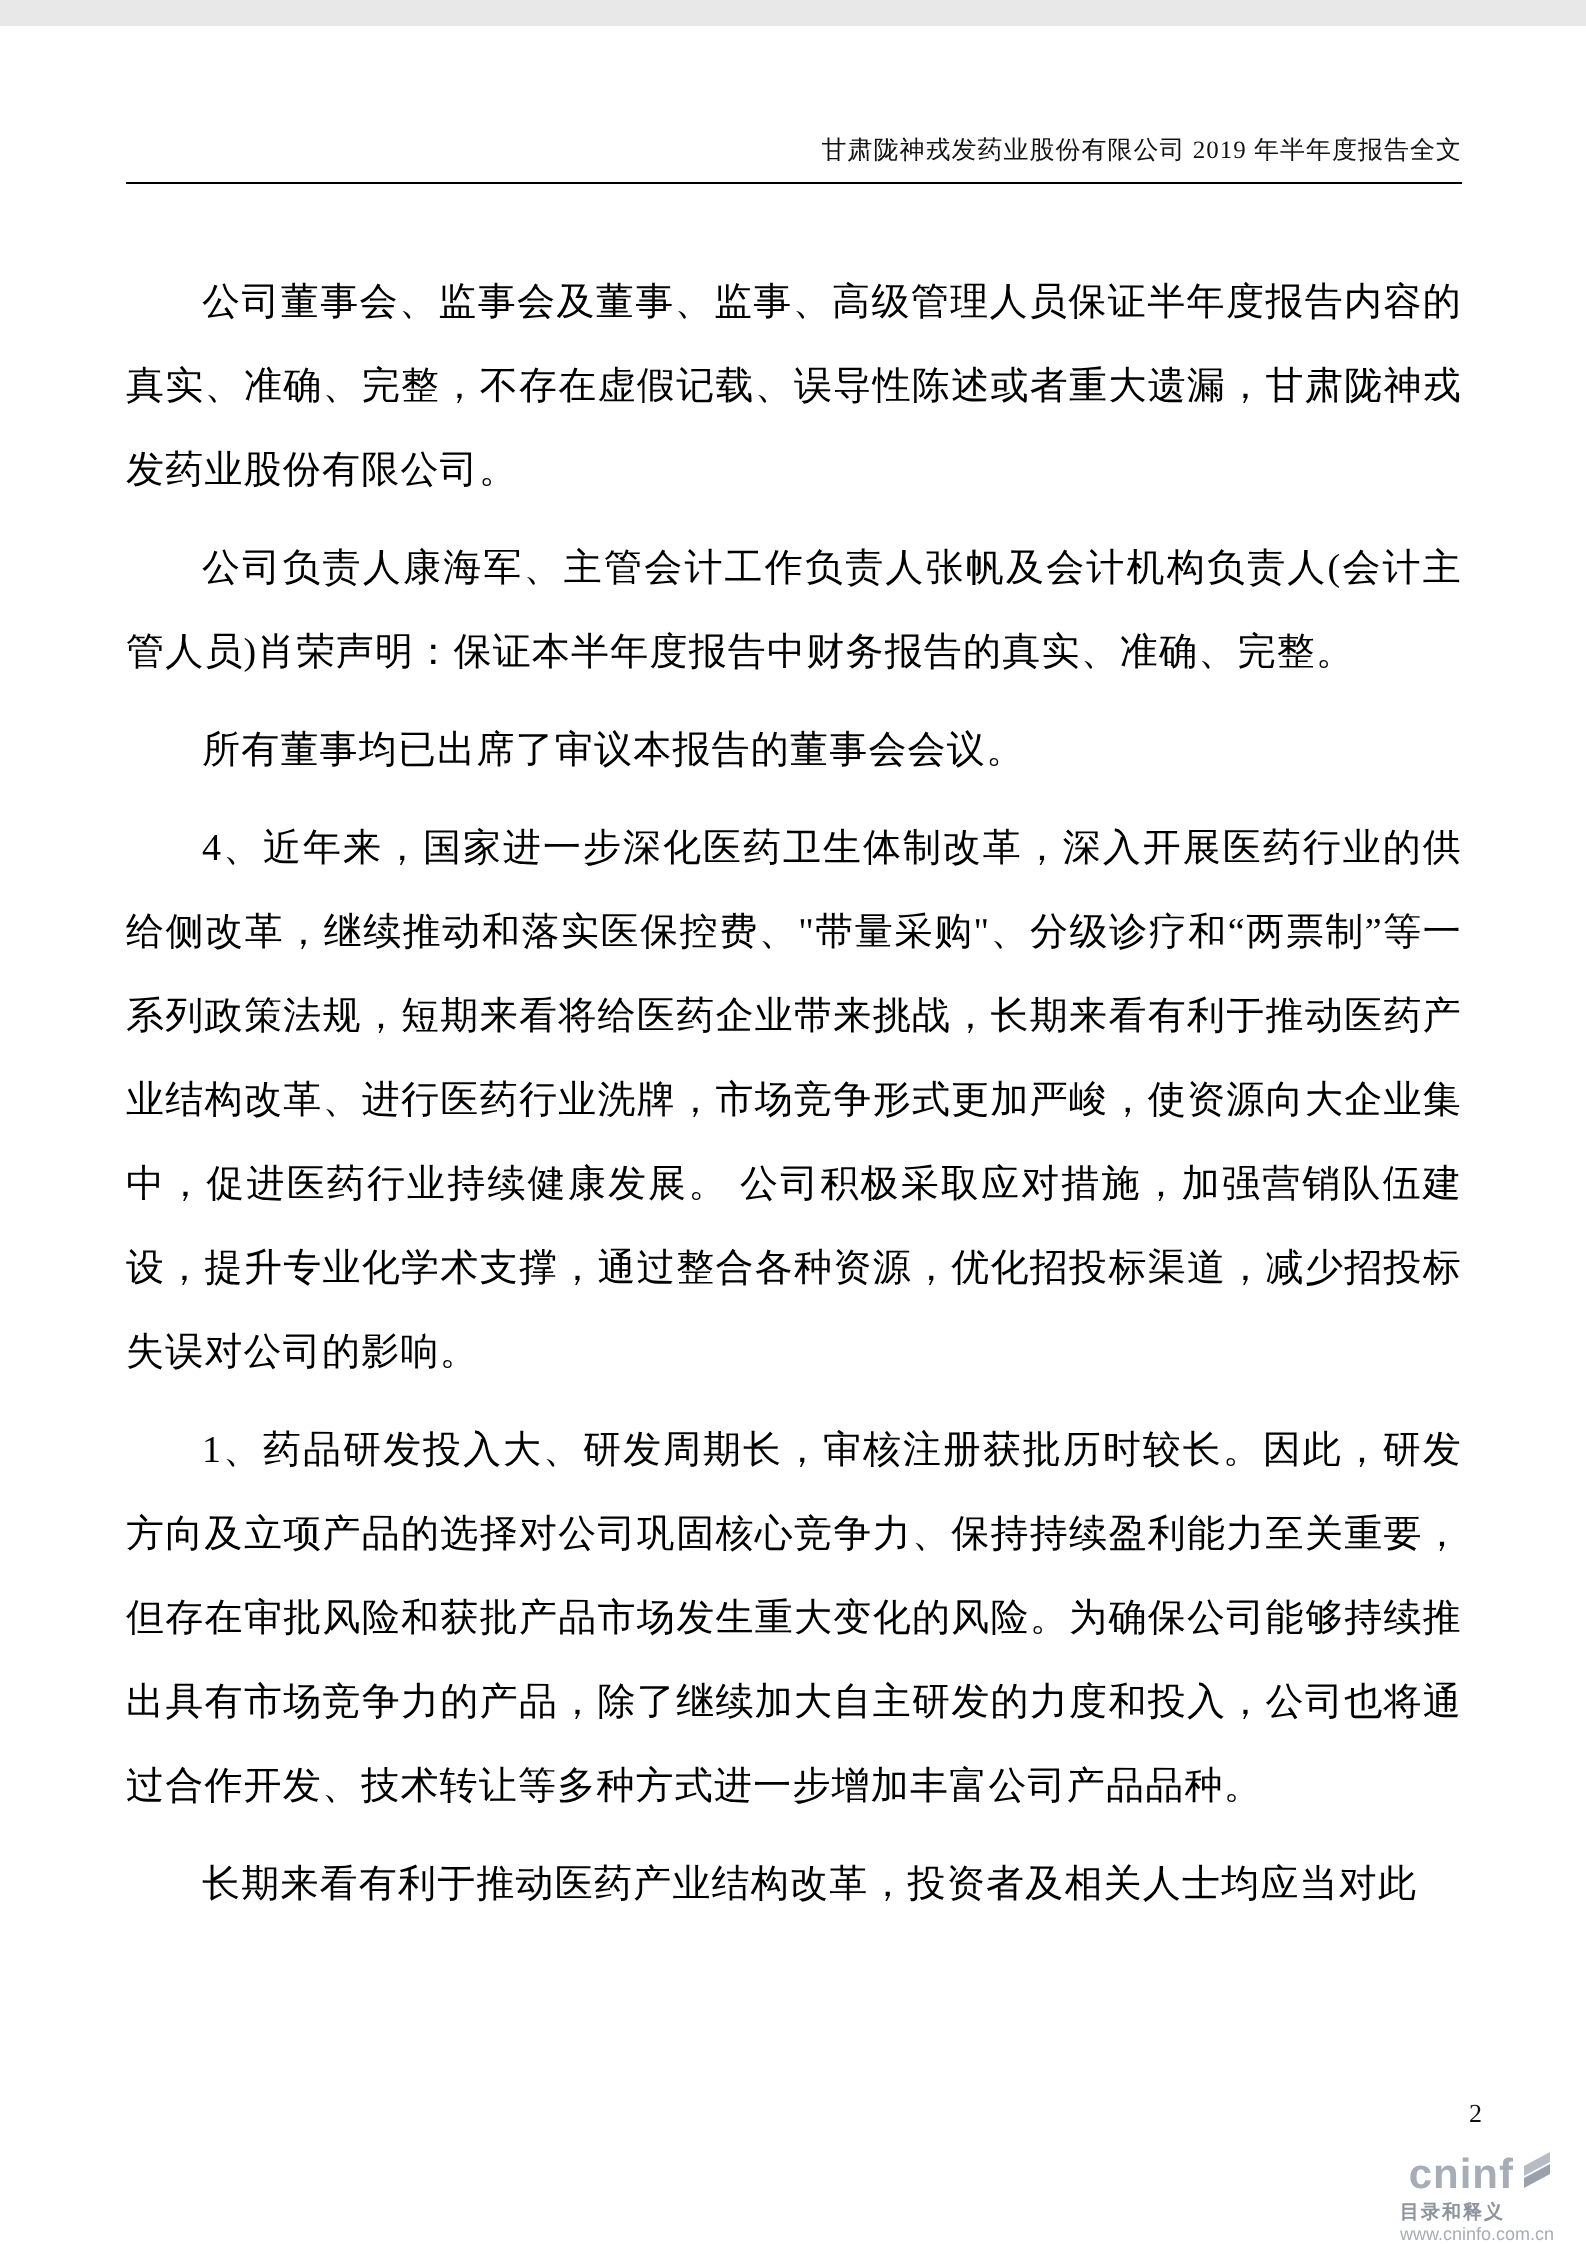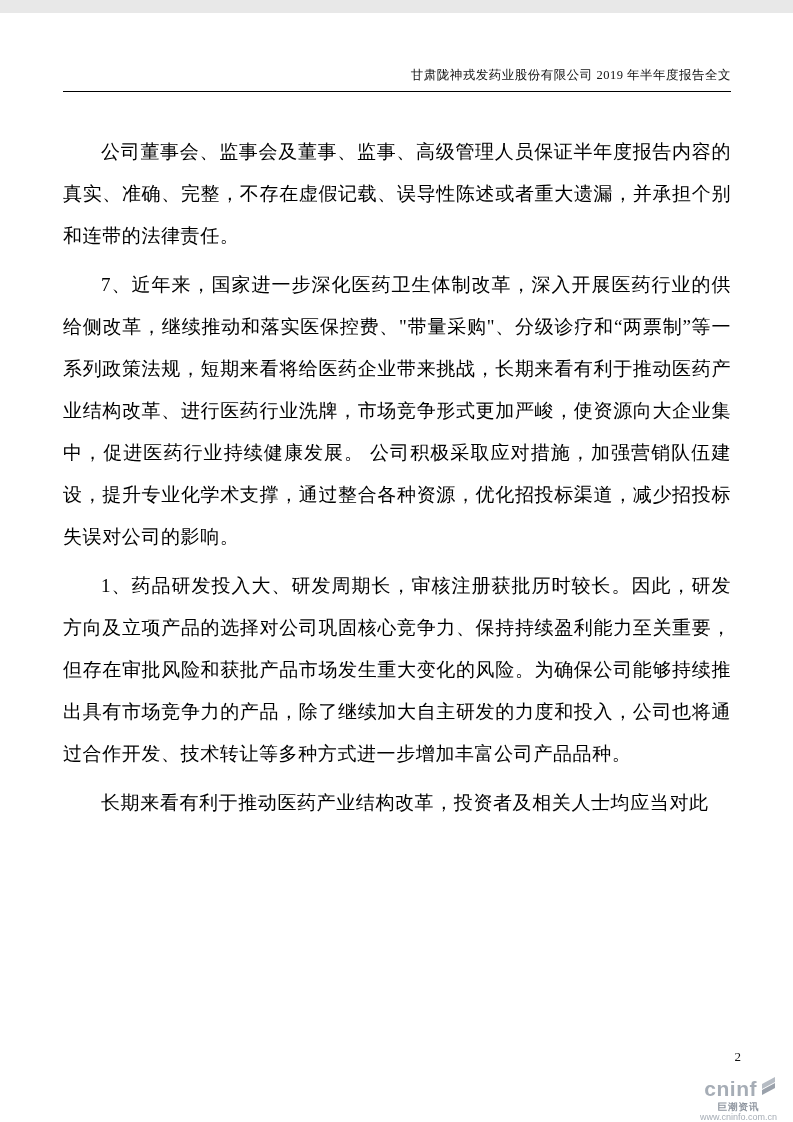--- a/index.html
+++ b/index.html
@@ -57,21 +57,21 @@
     position: absolute;
     top: 1036px;
     right: 52px;
     font-size: 13px;
     color: #111;
   }
   .footer-logo {
     position: absolute;
     right: 16px;
     bottom: 12px;
-    text-align: center;
+    text-align: left;
     color: #9aa1ab;
     font-family: "Liberation Sans", sans-serif;
     line-height: 1.1;
   }
   .logo-row {
     display: flex;
     align-items: center;
     justify-content: flex-end;
     gap: 3px;
   }
@@ -100,36 +100,38 @@
 <div class="page">
 
   <div class="header-wrap">
     <div class="header-text">甘肃陇神戎发药业股份有限公司 2019 年半年度报告全文</div>
     <div class="header-rule"></div>
   </div>
 
   <div class="content">
 
     <div class="body-text">
-      <p>公司董事会、监事会及董事、监事、高级管理人员保证半年度报告内容的真实、准确、完整，不存在虚假记载、误导性陈述或者重大遗漏，并承担个别和连带的法律责任。</p>
-      <p>7、近年来，国家进一步深化医药卫生体制改革，深入开展医药行业的供给侧改革，继续推动和落实医保控费、"带量采购"、分级诊疗和“两票制”等一系列政策法规，短期来看将给医药企业带来挑战，长期来看有利于推动医药产业结构改革、进行医药行业洗牌，市场竞争形式更加严峻，使资源向大企业集中，促进医药行业持续健康发展。 公司积极采取应对措施，加强营销队伍建设，提升专业化学术支撑，通过整合各种资源，优化招投标渠道，减少招投标失误对公司的影响。</p>
+      <p>公司董事会、监事会及董事、监事、高级管理人员保证半年度报告内容的真实、准确、完整，不存在虚假记载、误导性陈述或者重大遗漏，甘肃陇神戎发药业股份有限公司。</p>
+      <p>公司负责人康海军、主管会计工作负责人张帆及会计机构负责人(会计主管人员)肖荣声明：保证本半年度报告中财务报告的真实、准确、完整。</p>
+      <p>所有董事均已出席了审议本报告的董事会会议。</p>
+      <p>4、近年来，国家进一步深化医药卫生体制改革，深入开展医药行业的供给侧改革，继续推动和落实医保控费、"带量采购"、分级诊疗和“两票制”等一系列政策法规，短期来看将给医药企业带来挑战，长期来看有利于推动医药产业结构改革、进行医药行业洗牌，市场竞争形式更加严峻，使资源向大企业集中，促进医药行业持续健康发展。 公司积极采取应对措施，加强营销队伍建设，提升专业化学术支撑，通过整合各种资源，优化招投标渠道，减少招投标失误对公司的影响。</p>
       <p>1、药品研发投入大、研发周期长，审核注册获批历时较长。因此，研发方向及立项产品的选择对公司巩固核心竞争力、保持持续盈利能力至关重要，但存在审批风险和获批产品市场发生重大变化的风险。为确保公司能够持续推出具有市场竞争力的产品，除了继续加大自主研发的力度和投入，公司也将通过合作开发、技术转让等多种方式进一步增加丰富公司产品品种。</p>
       <p>长期来看有利于推动医药产业结构改革，投资者及相关人士均应当对此</p>
     </div>
   </div>
 
   <div class="page-number">2</div>
 
   <div class="footer-logo">
     <div class="logo-row">
       <span class="logo-brand">cninf</span>
       <span>
         <svg width="17" height="19" viewBox="0 0 17 19" aria-hidden="true">
           <path d="M2 7 L15 0 L15 5 L2 12 Z" fill="#b6bcc4"></path>
           <path d="M2 13 L15 6 L15 11 L2 18 Z" fill="#9aa1ab"></path>
         </svg>
       </span>
     </div>
-    <div class="logo-sub">巨潮资讯</div>
+    <div class="logo-sub">目录和释义</div>
     <div class="logo-url">www.cninfo.com.cn</div>
   </div>
 
 </div>
 
 </body></html>

